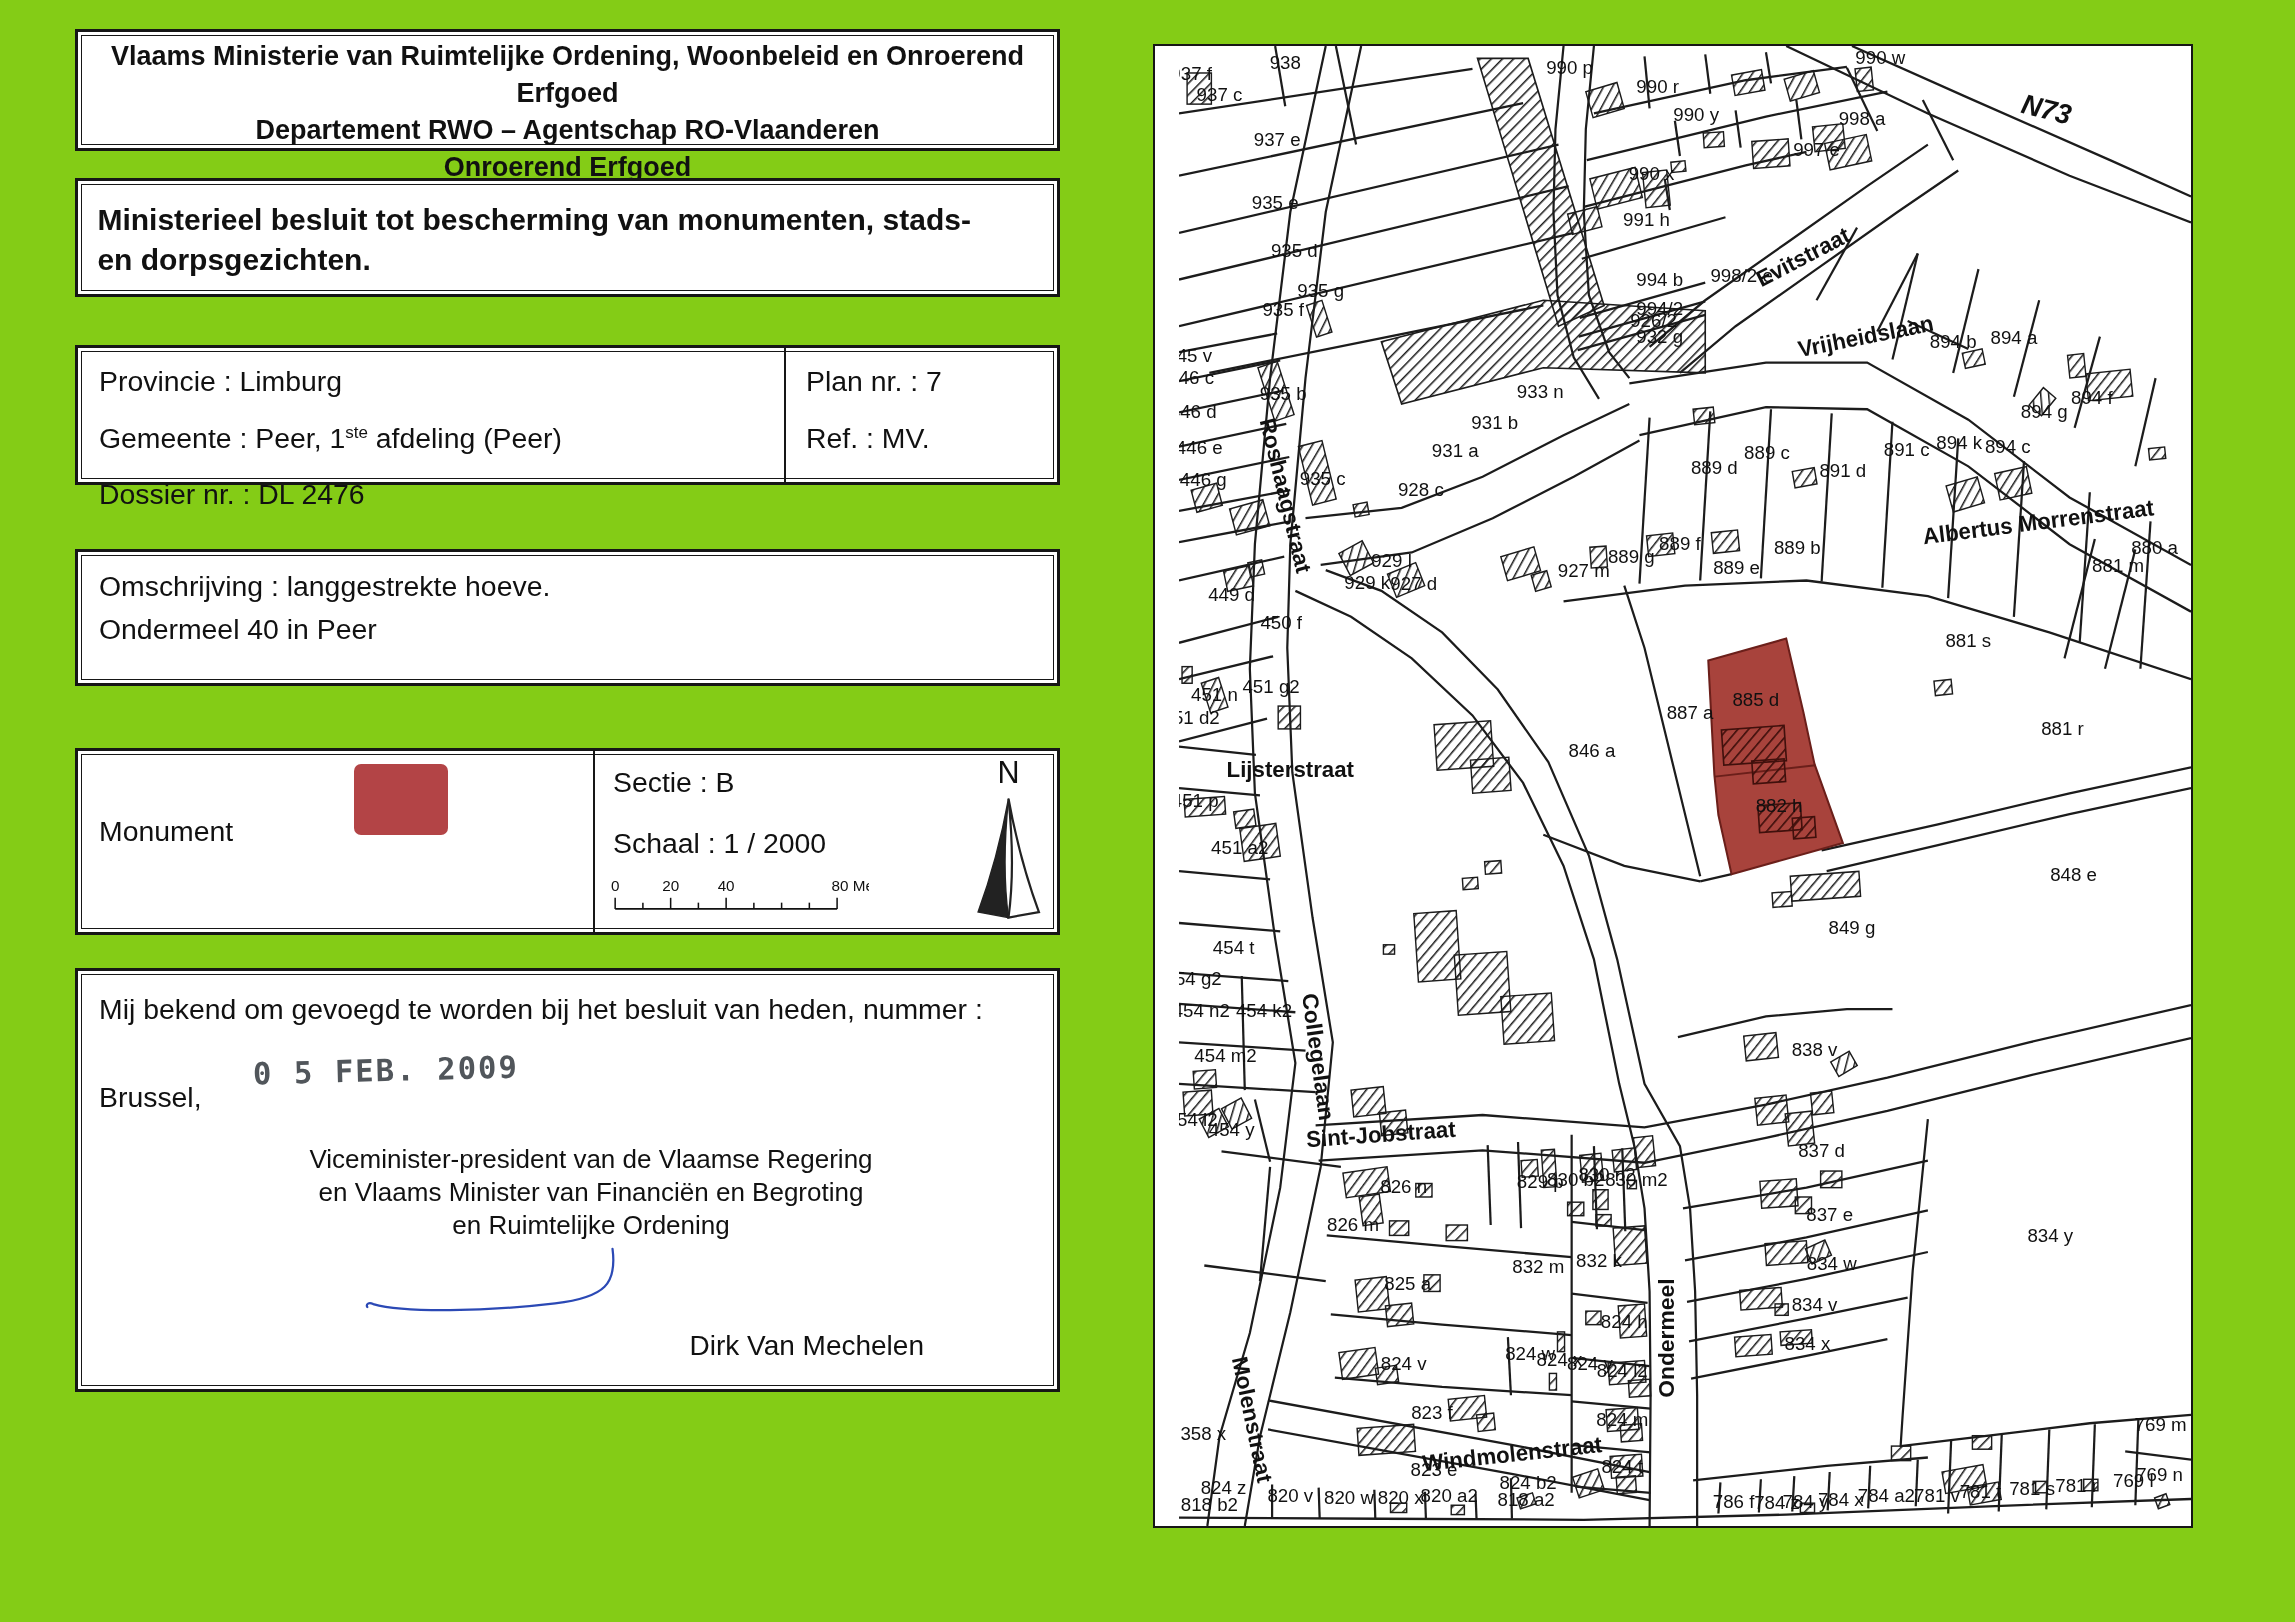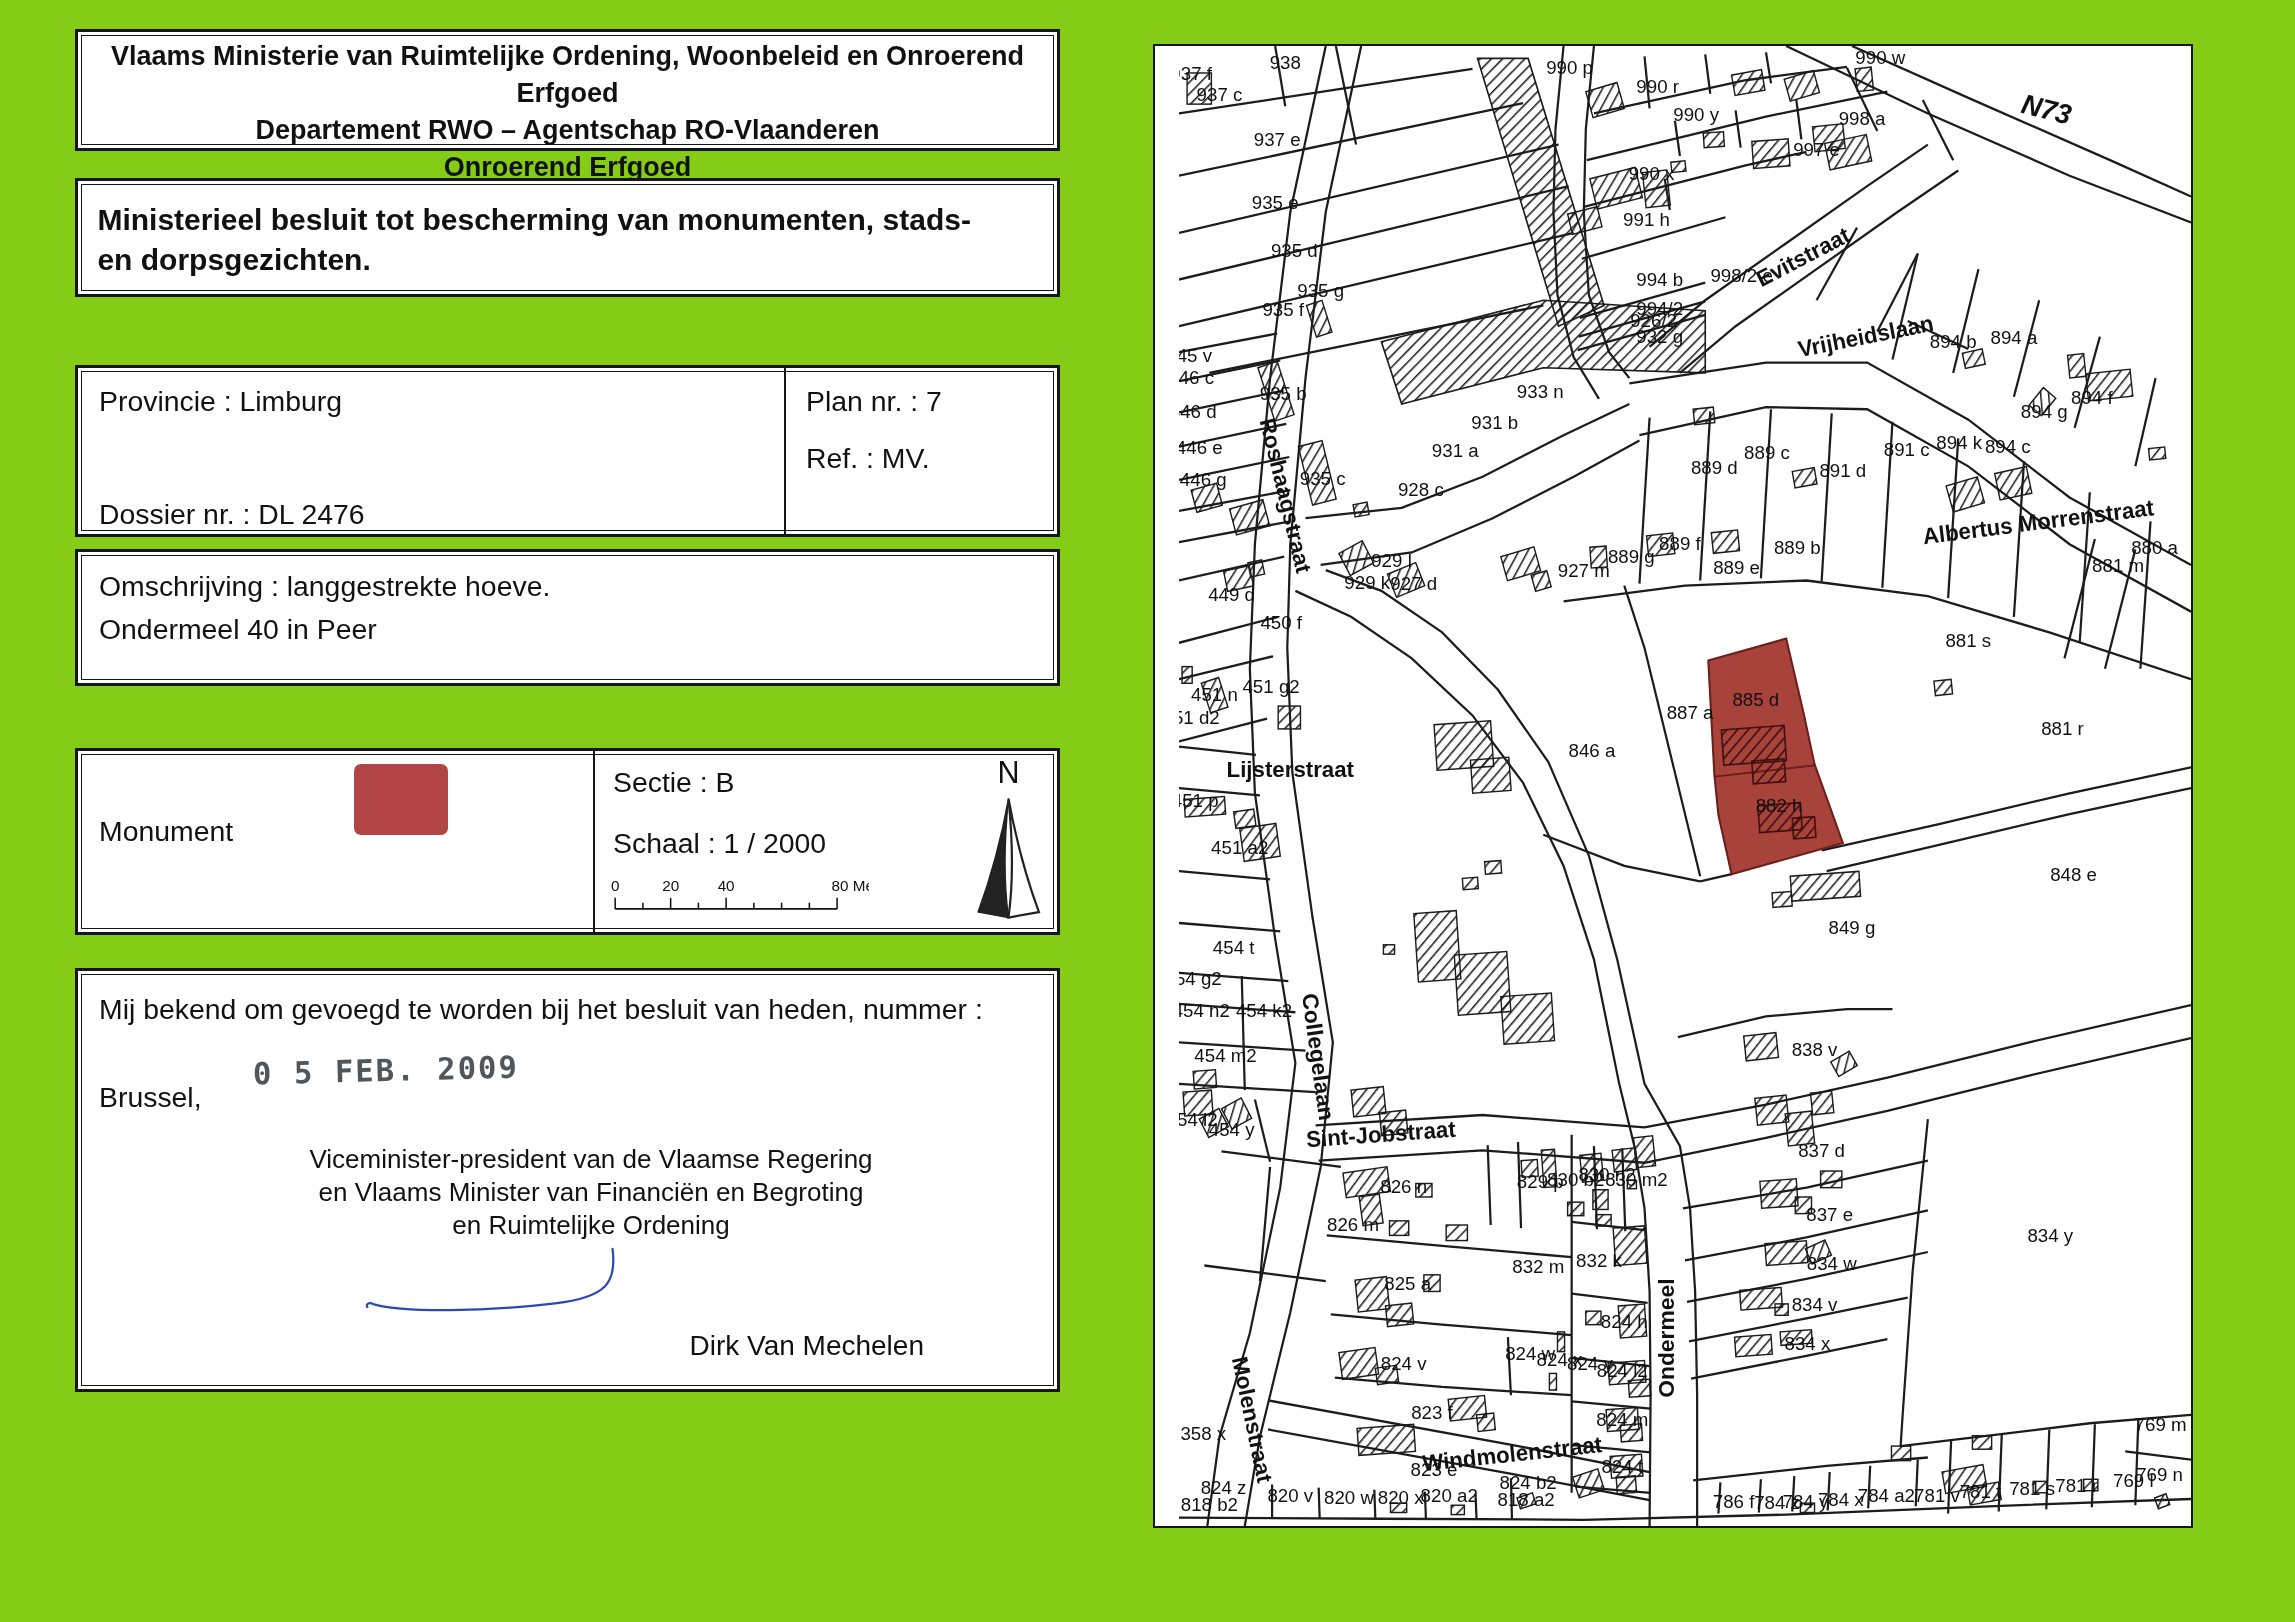--- a/index.html
+++ b/index.html
@@ -31,24 +31,27 @@
       <div class="hline">Departement RWO – Agentschap RO-Vlaanderen</div>
       <div class="hline">Onroerend Erfgoed</div>
     </div>
   </div>
 
   <div class="db" style="left:75px;top:178px;width:985px;height:119px;">
     <div class="in"></div>
     <div class="decree" style="position:absolute;left:19.4px;top:19.4px;width:874px;">Ministerieel besluit tot bescherming van monumenten, stads- en dorpsgezichten.</div>
   </div>
 
-  <div class="db" style="left:75px;top:345px;width:985px;height:172px;margin-top:20px;">
+  <div class="db" style="left:75px;top:345px;width:985px;height:140px;">
     <div class="in"></div>
     <div class="vdiv" style="left:706px;"></div>
     <div class="body40" style="position:absolute;left:21px;top:16.6px;">Provincie : Limburg</div>
+    <div class="body40" style="position:absolute;left:21px;top:74px;">
+      <span>Gemeente : Peer, 1</span><sup>ste</sup><span> afdeling (Peer)</span>
+    </div>
     <div class="body40" style="position:absolute;left:21px;top:130px;">Dossier nr. : DL 2476</div>
     <div class="body40" style="position:absolute;left:728px;top:16.6px;">Plan nr. : 7</div>
     <div class="body40" style="position:absolute;left:728px;top:74px;">Ref. : MV.</div>
   </div>
 
   <div class="db" style="left:75px;top:549px;width:985px;height:137px;">
     <div class="in"></div>
     <div class="body40" style="position:absolute;left:21px;top:18px;">Omschrijving : langgestrekte hoeve.</div>
     <div class="body40" style="position:absolute;left:21px;top:61px;">Ondermeel 40 in Peer</div>
   </div>

